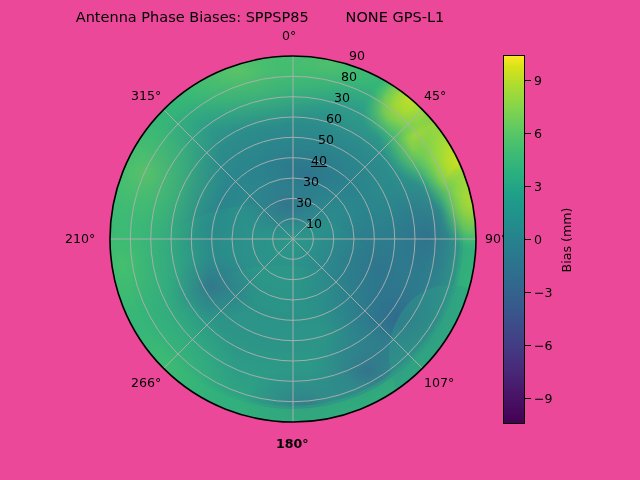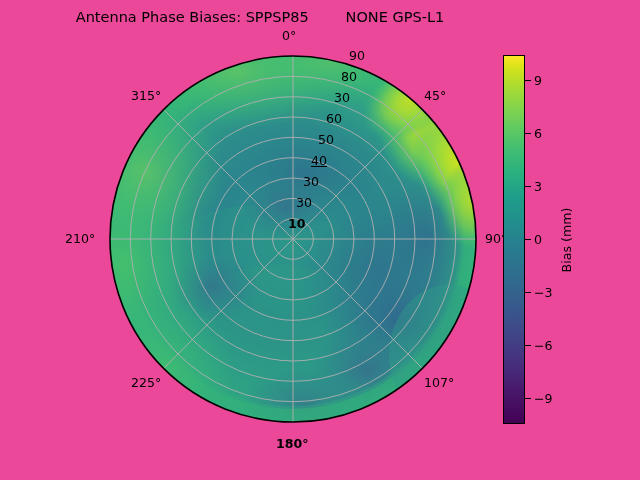--- a/index.html
+++ b/index.html
@@ -231,37 +231,37 @@
       <g stroke="#b0b0b0" stroke-width="1" opacity="0.9">
         <line x1="184" y1="1" x2="184" y2="367"></line>
         <line x1="1" y1="184" x2="367" y2="184"></line>
         <line x1="54.6" y1="54.6" x2="313.4" y2="313.4"></line>
         <line x1="313.4" y1="54.6" x2="54.6" y2="313.4"></line>
       </g>
 
       <circle cx="184" cy="184" r="183" fill="none" stroke="#000000" stroke-width="1.6"></circle>
     </svg>
 
-    <div class="r-label" style="left:179px; top:161px;font-weight:bold;">10</div>
+    <div class="r-label" style="left:197px; top:161px;">10</div>
     <div class="r-label" style="left:187px; top:140px;">30</div>
     <div class="r-label" style="left:194px; top:119px;">30</div>
     <div class="r-label" style="left:202px; top:98px;text-decoration:underline;">40</div>
     <div class="r-label" style="left:209px; top:77px;">50</div>
     <div class="r-label" style="left:217px; top:56px;">60</div>
     <div class="r-label" style="left:225px; top:35px;">30</div>
     <div class="r-label" style="left:232px; top:14px;">80</div>
     <div class="r-label" style="left:240px; top:-7px;">90</div>
   </div>
 
   <div class="theta-label" style="left:282px; top:28px;">0°</div>
   <div class="theta-label" style="left:424px; top:88px;">45°</div>
   <div class="theta-label" style="left:485px; top:231px;">90°</div>
   <div class="theta-label" style="left:424px; top:375px;">107°</div>
   <div class="theta-label" style="left:276px; top:436px;font-weight:bold;">180°</div>
-  <div class="theta-label" style="left:131px; top:375px;">225°</div>
+  <div class="theta-label" style="left:131px; top:375px;">266°</div>
   <div class="theta-label" style="left:65px;  top:231px;">210°</div>
   <div class="theta-label" style="left:131px; top:88px;">315°</div>
 
   <div id="colorbar-wrap">
     <div id="colorbar-gradient"></div>
 
     <div class="cb-tick" style="top:25px;"></div>
     <div class="cb-tick" style="top:78px;"></div>
     <div class="cb-tick" style="top:131px;"></div>
     <div class="cb-tick" style="top:184px;"></div>

